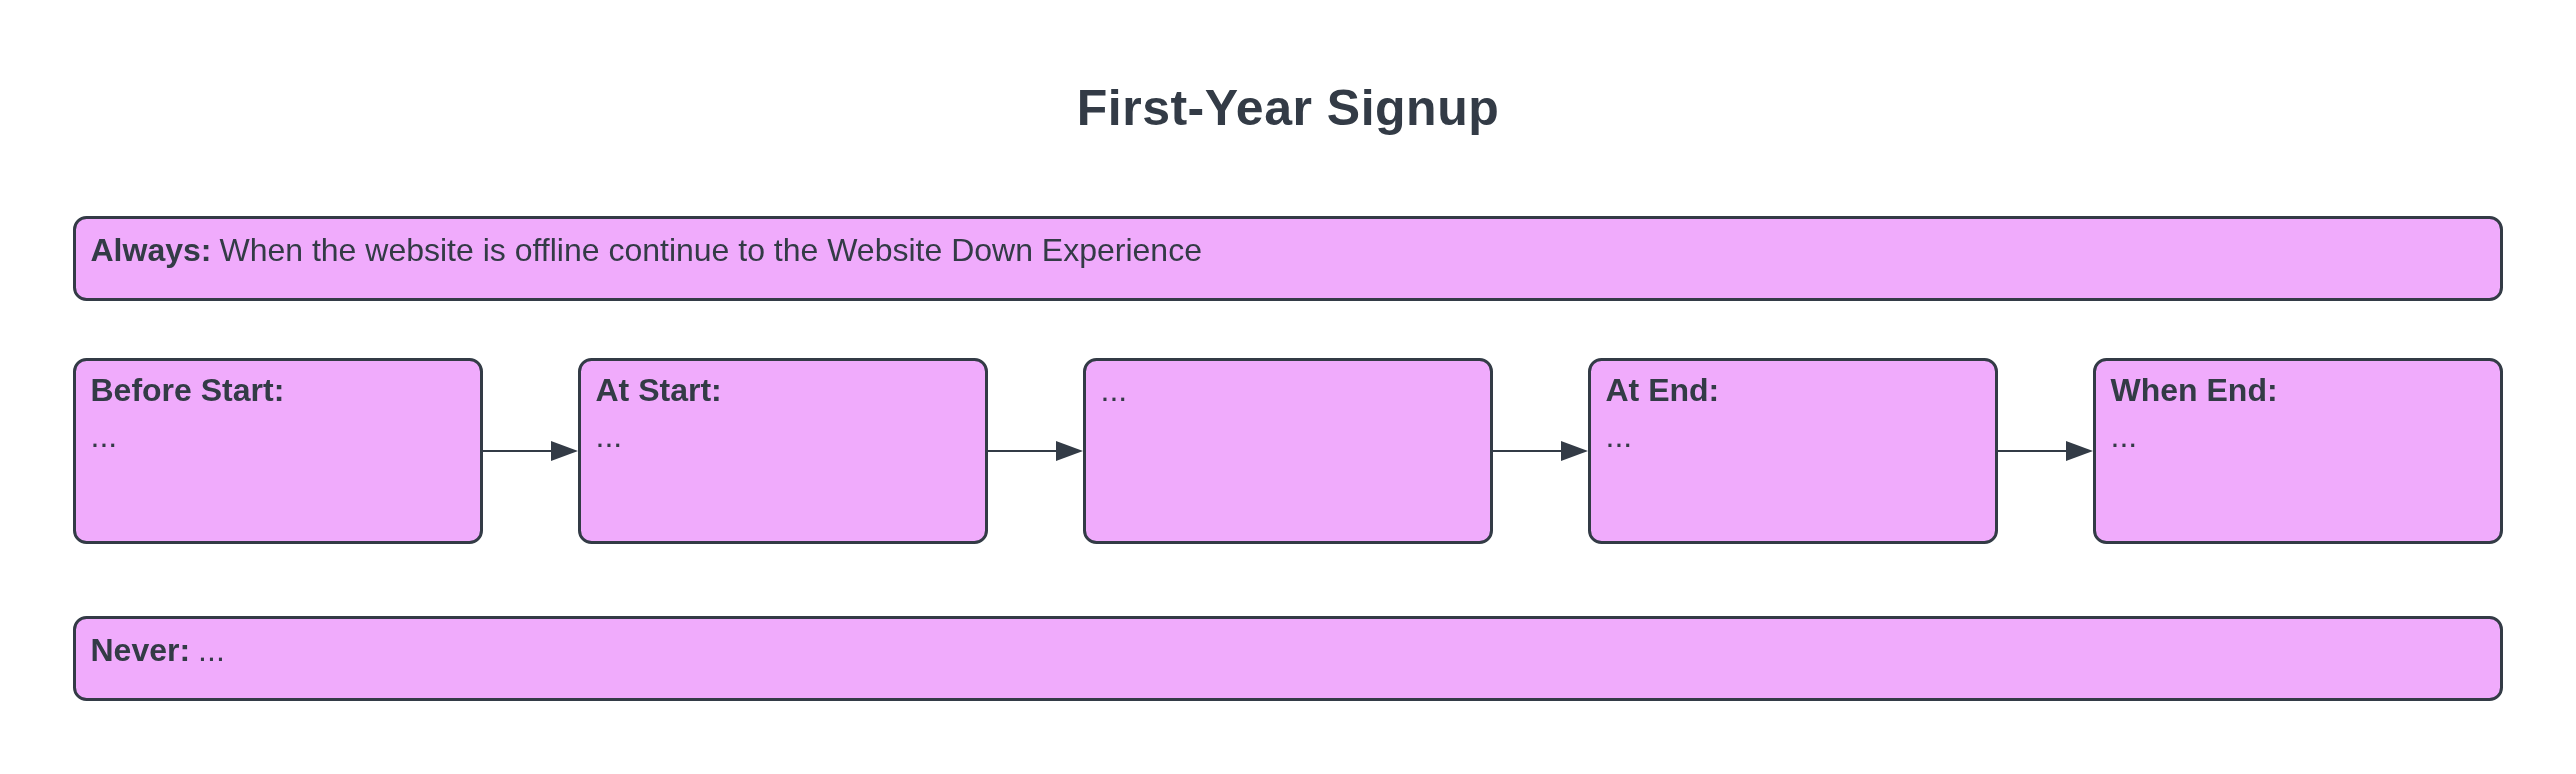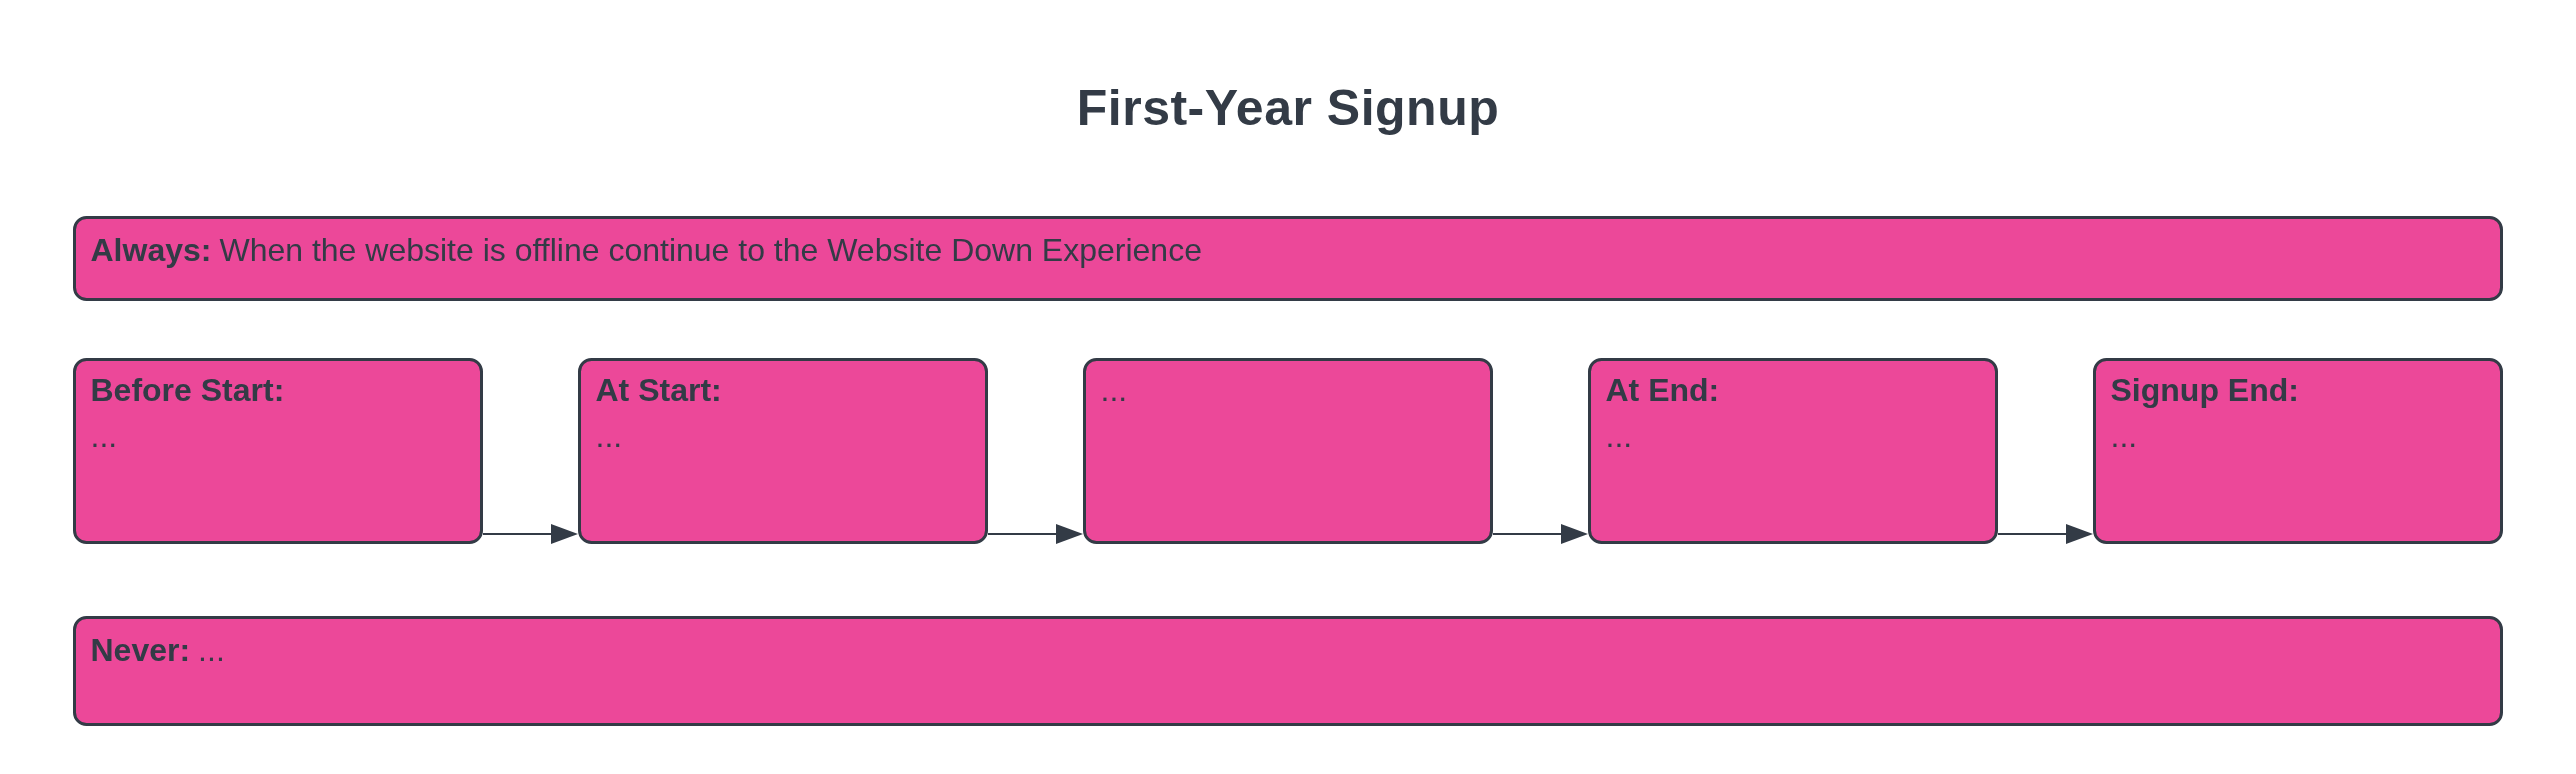--- a/index.html
+++ b/index.html
@@ -23,37 +23,37 @@
   }
   .band {
     position: absolute;
     left: 73px;
     width: 2430px;
     box-sizing: border-box;
   }
   .box {
     border: 3.9px solid var(--ink, #333b46);
     border-radius: 13.5px;
-    background: #ec4899;
+    background: #f0abfc;
     box-sizing: border-box;
     padding: 7.7px 14.5px;
     font-size: 32px;
     line-height: 1.45;
   }
   .label {
     font-weight: bold;
     margin-right: 0.25em;
   }
   .always-box { top: 216px; height: 85px; }
-  .never-box  { top: 616px; height: 110px; }
+  .never-box  { top: 616px; height: 85px; }
   .flow-row {
     top: 358px;
     height: 186px;
     display: flex;
-    align-items: flex-end;
+    align-items: center;
   }
   .node {
     flex: 0 0 410px;
     width: 410px;
     height: 186px;
     padding-top: 5.8px;
   }
   .node .node-label { display: block; margin-right: 0; }
   .connector {
     flex: 1 1 auto;
@@ -117,21 +117,21 @@
     <span class="label node-label">At End:</span>
     <span class="node-body">...</span>
   </div>
 
   <div class="connector">
     <div class="arrow-shaft"></div>
     <div class="arrow-head"></div>
   </div>
 
   <div class="box node">
-    <span class="label node-label">Signup End:</span>
+    <span class="label node-label">When End:</span>
     <span class="node-body">...</span>
   </div>
 
 </div>
 
 <div class="band box never-box">
   <span class="label">Never:</span><span>...</span>
 </div>
 
 

